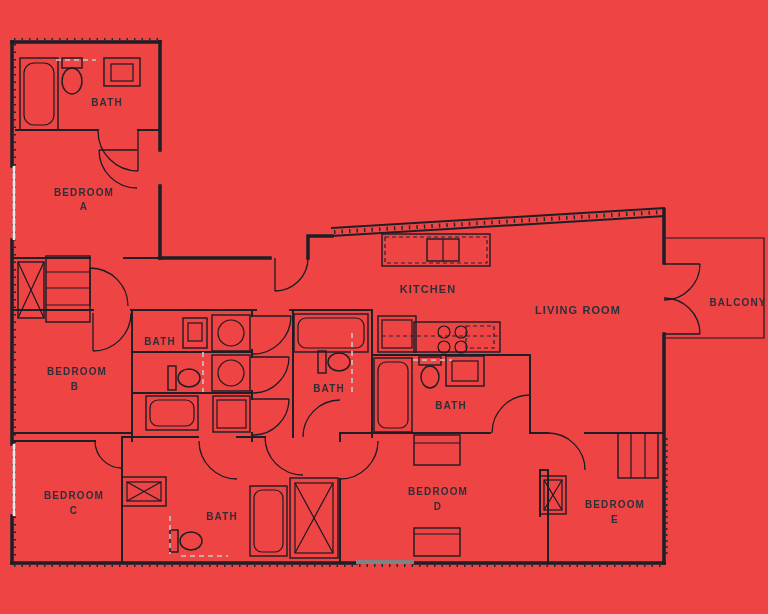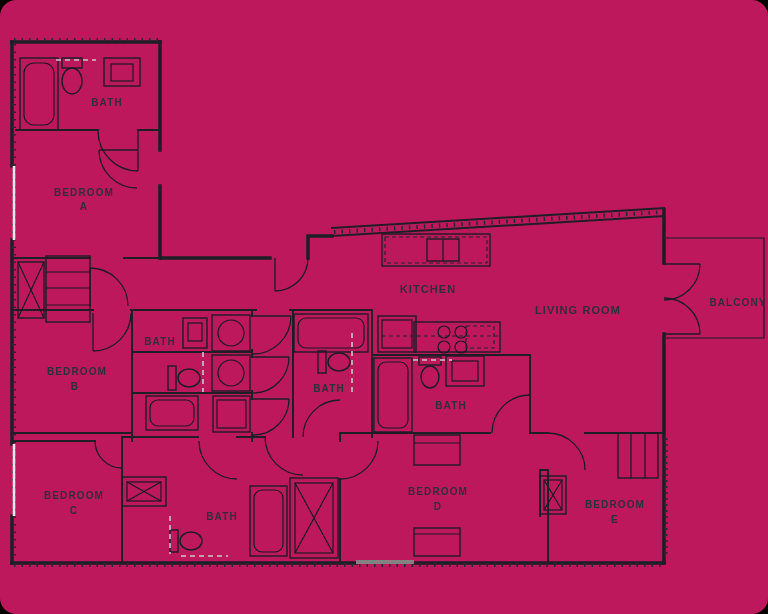--- a/index.html
+++ b/index.html
@@ -1,16 +1,16 @@
 <!DOCTYPE html>
 <html><head>
 <meta charset="utf-8">
 <style>
   html,body{margin:0;padding:0;background:#000;width:768px;height:614px;overflow:hidden;}
-  .stage{position:relative;width:768px;height:614px;background:#be185d;border-radius:16px;}
+  .stage{position:relative;width:768px;height:614px;background:#ef4444;}
   svg{display:block;}
   .wall-ext{stroke:#1e1e27;stroke-width:3.5;fill:none;stroke-linecap:square;}
   .wall-int{stroke:#1e1e27;stroke-width:2;fill:none;stroke-linecap:square;}
   .wall-thin{stroke:#191922;stroke-width:1.2;fill:none;}
   .fix{stroke:#1c1c25;stroke-width:1.4;fill:none;}
   .fix2{stroke:#191922;stroke-width:1.2;fill:none;}
   .door{stroke:#1c1c25;stroke-width:1.3;fill:none;}
   .dashk{stroke:#24242e;stroke-width:1.2;fill:none;stroke-dasharray:4 3;}
   .curtain{stroke:#c9c9c9;stroke-width:1.6;fill:none;stroke-dasharray:5 4;}
   .win-white{stroke:#e8e8e8;stroke-width:2.6;fill:none;}

